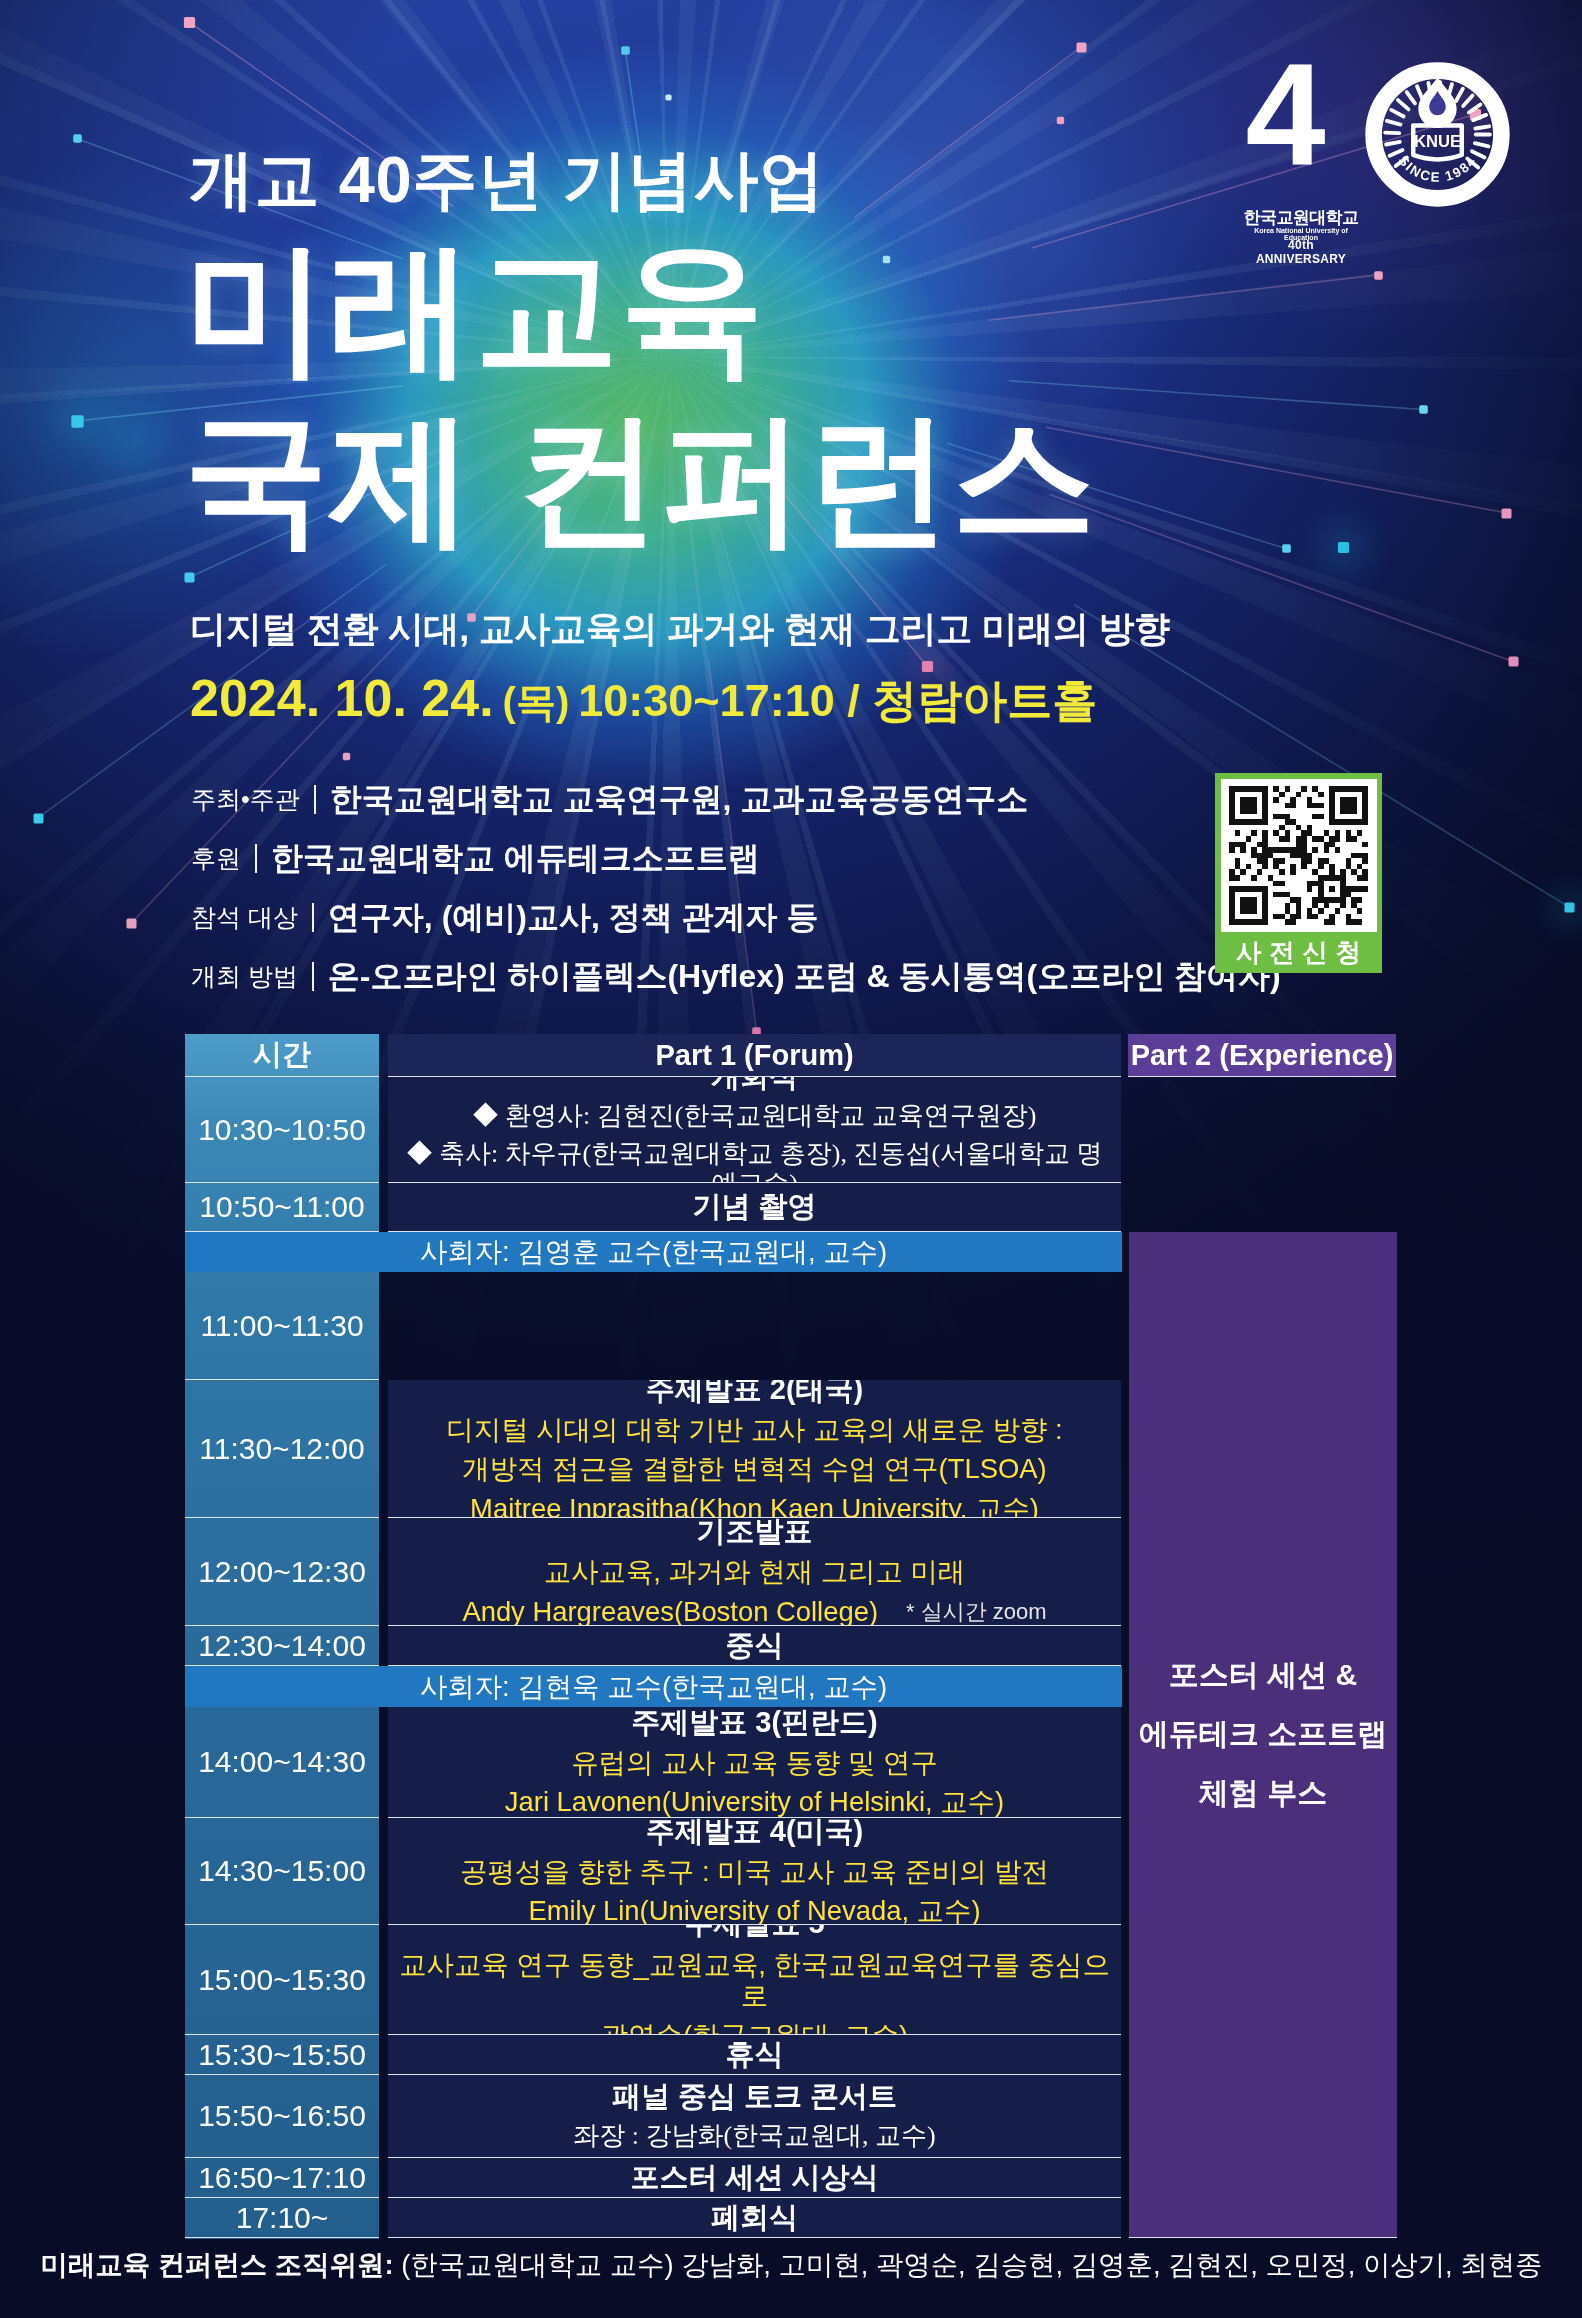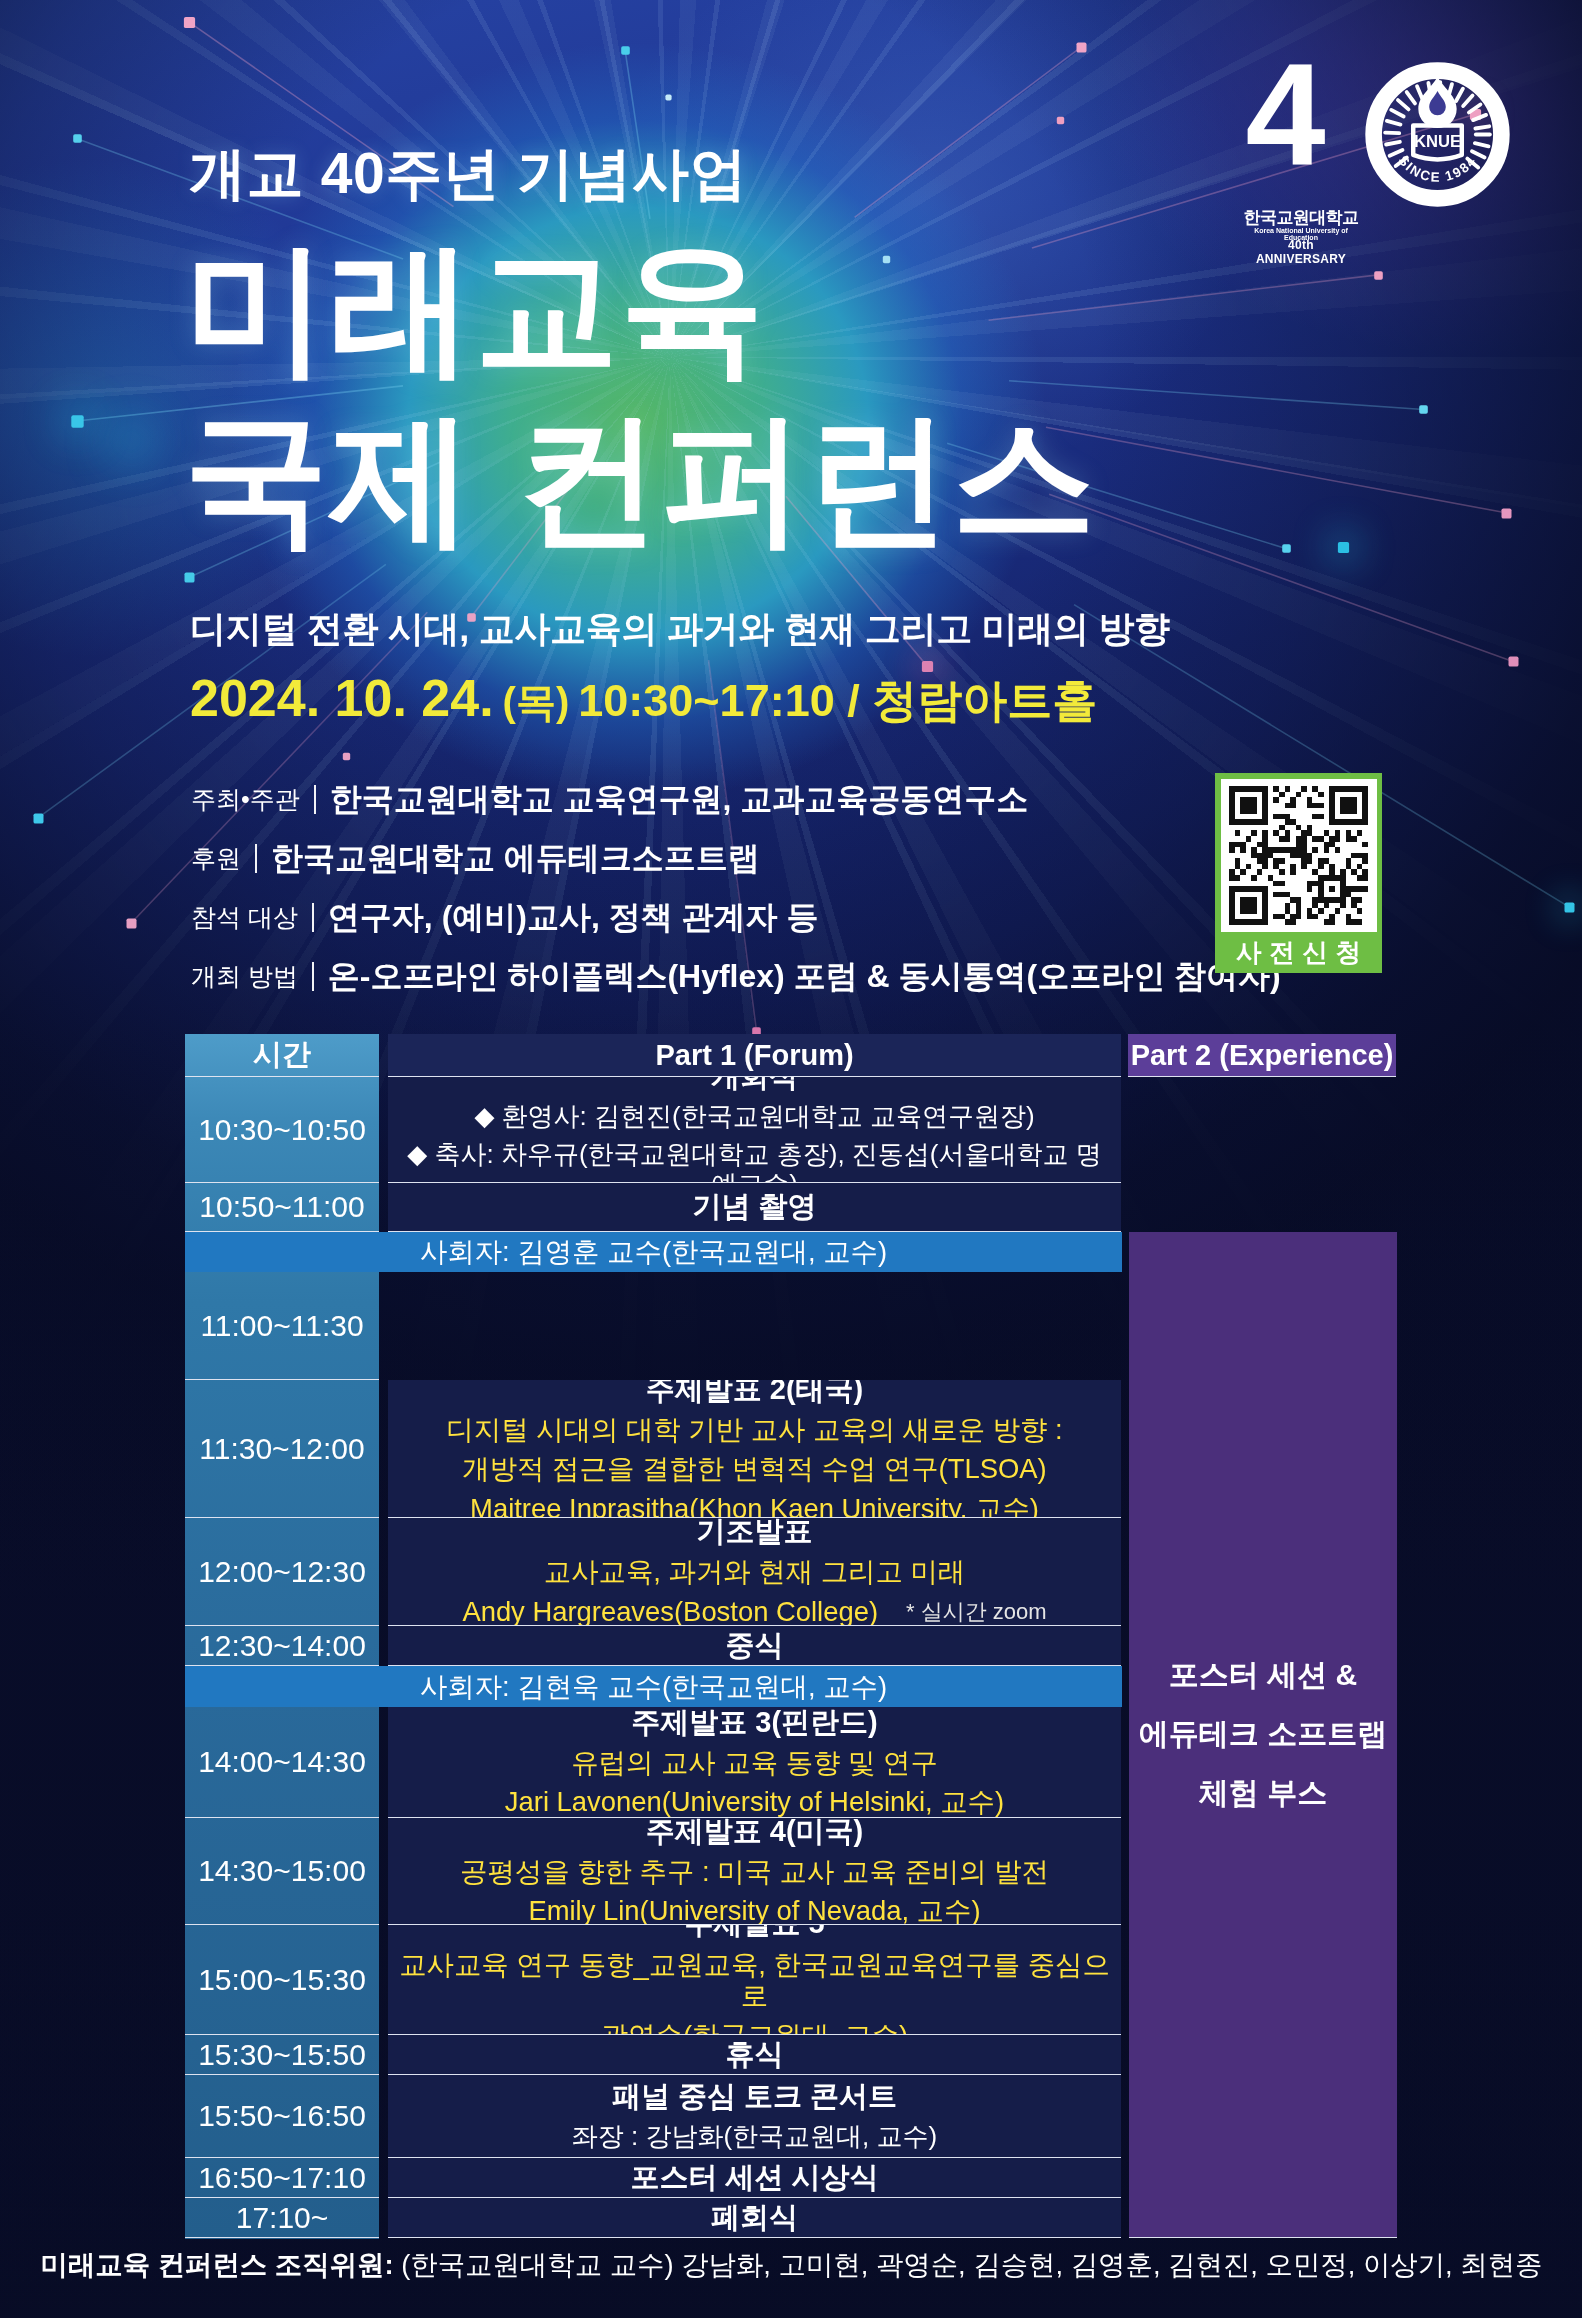--- a/index.html
+++ b/index.html
@@ -39,21 +39,21 @@
       1569px 907px 0 4.5px #34c4e6, 756px 1031px 0 3.8px #d977ac, 1513px 661px 0 4.5px #e08fba,
       886px 259px 0 3.2px #a5dff4, 421px 492px 0 3.2px #8fd9f0, 346px 756px 0 3.2px #e79fc2,
       668px 97px 0 2.6px #c5eaf8, 1060px 120px 0 3.2px #ef9fc0, 1343px 547px 0 5.1px #2bbfe4,
       131px 440px 45px 22px rgba(40,190,230,0.32), 1343px 547px 35px 16.6px rgba(40,190,230,0.28),
       927px 666px 31px 12.8px rgba(230,120,180,0.28), 77px 421px 38px 16.6px rgba(40,190,230,0.30),
       1475px 114px 29px 11.5px rgba(235,150,200,0.25), 1569px 907px 32px 12.8px rgba(40,190,230,0.28);
   }
   svg.bg-lines{position:absolute;inset:0;}
   .content{position:absolute;inset:0;z-index:5;}
 
-  .kicker{position:absolute;left:189px;top:136px;font-size:57px;font-weight:800;letter-spacing:0.6px;text-shadow:0 0 18px rgba(150,220,255,0.30);}
+  .kicker{position:absolute;left:189px;top:136px;font-size:65px;font-weight:800;letter-spacing:0.6px;text-shadow:0 0 18px rgba(150,220,255,0.30);}
   .title{position:absolute;left:184px;font-size:144px;font-weight:800;line-height:1;letter-spacing:1.3px;text-shadow:0 0 25.5px rgba(160,230,255,0.25);}
   .title1{top:237px;}
   .title2{top:407px;}
   .subtitle{position:absolute;left:190px;top:605px;font-size:36px;font-weight:700;letter-spacing:-0.3px;}
   .datetime{position:absolute;left:190px;top:668px;display:flex;align-items:baseline;gap:9px;color:#f2ea3a;font-weight:800;}
   .dt-main{font-size:52px;}
   .dt-day{font-size:40px;}
   .dt-rest{font-size:45px;}
 
   .info-list{position:absolute;left:191px;top:770px;}
@@ -82,21 +82,21 @@
   .cell{box-sizing:border-box;display:flex;flex-direction:column;align-items:center;justify-content:center;overflow:hidden;}
   .cell.sep{border-bottom:1.9px solid #dee3f0;}
   .c-time{width:194px;font-size:30px;font-weight:500;background:transparent;}
   .c-p1{width:733px;margin-left:9px;background:#151d49;row-gap:7.7px;padding:5.1px 6.4px;}
   .c-p2h{width:268px;margin-left:7px;background:#5c3e99;}
   .hdr .c-time,.hdr .c-p1,.hdr .c-p2h{font-size:29px;font-weight:700;}
   .hdr .c-p1{background:#1b2558;}
   .p1-title{font-size:29px;font-weight:700;line-height:1.15;}
   .ln{font-size:27.4px;line-height:1.16;text-align:center;}
   .ln.yellow{color:#ffe23e;font-weight:500;}
-  .ln.white{color:#fff;font-weight:400;font-size:26px;}
+  .ln.white{color:#fff;font-weight:400;font-size:26px;font-family:Liberation Serif, serif;}
   .lnrow{display:flex;align-items:center;justify-content:center;gap:28px;}
   .zoomnote{font-size:22px;color:#e5e5e5;font-weight:400;}
   .modbar{width:937px;height:100%;background:#2178c1;display:flex;align-items:center;justify-content:center;font-size:27.4px;font-weight:500;}
   .part2-block{position:absolute;left:944px;top:198px;width:268px;height:1005px;background:#4b2f7b;border-bottom:1.9px solid #dee3f0;display:flex;flex-direction:column;align-items:center;justify-content:center;row-gap:18px;}
   .part2-line{font-size:30px;font-weight:700;}
 
   .footer{position:absolute;left:0;width:100%;top:2247px;text-align:center;font-size:27.4px;white-space:nowrap;}
   .footer .b{font-weight:800;}
 </style>
 </head>

